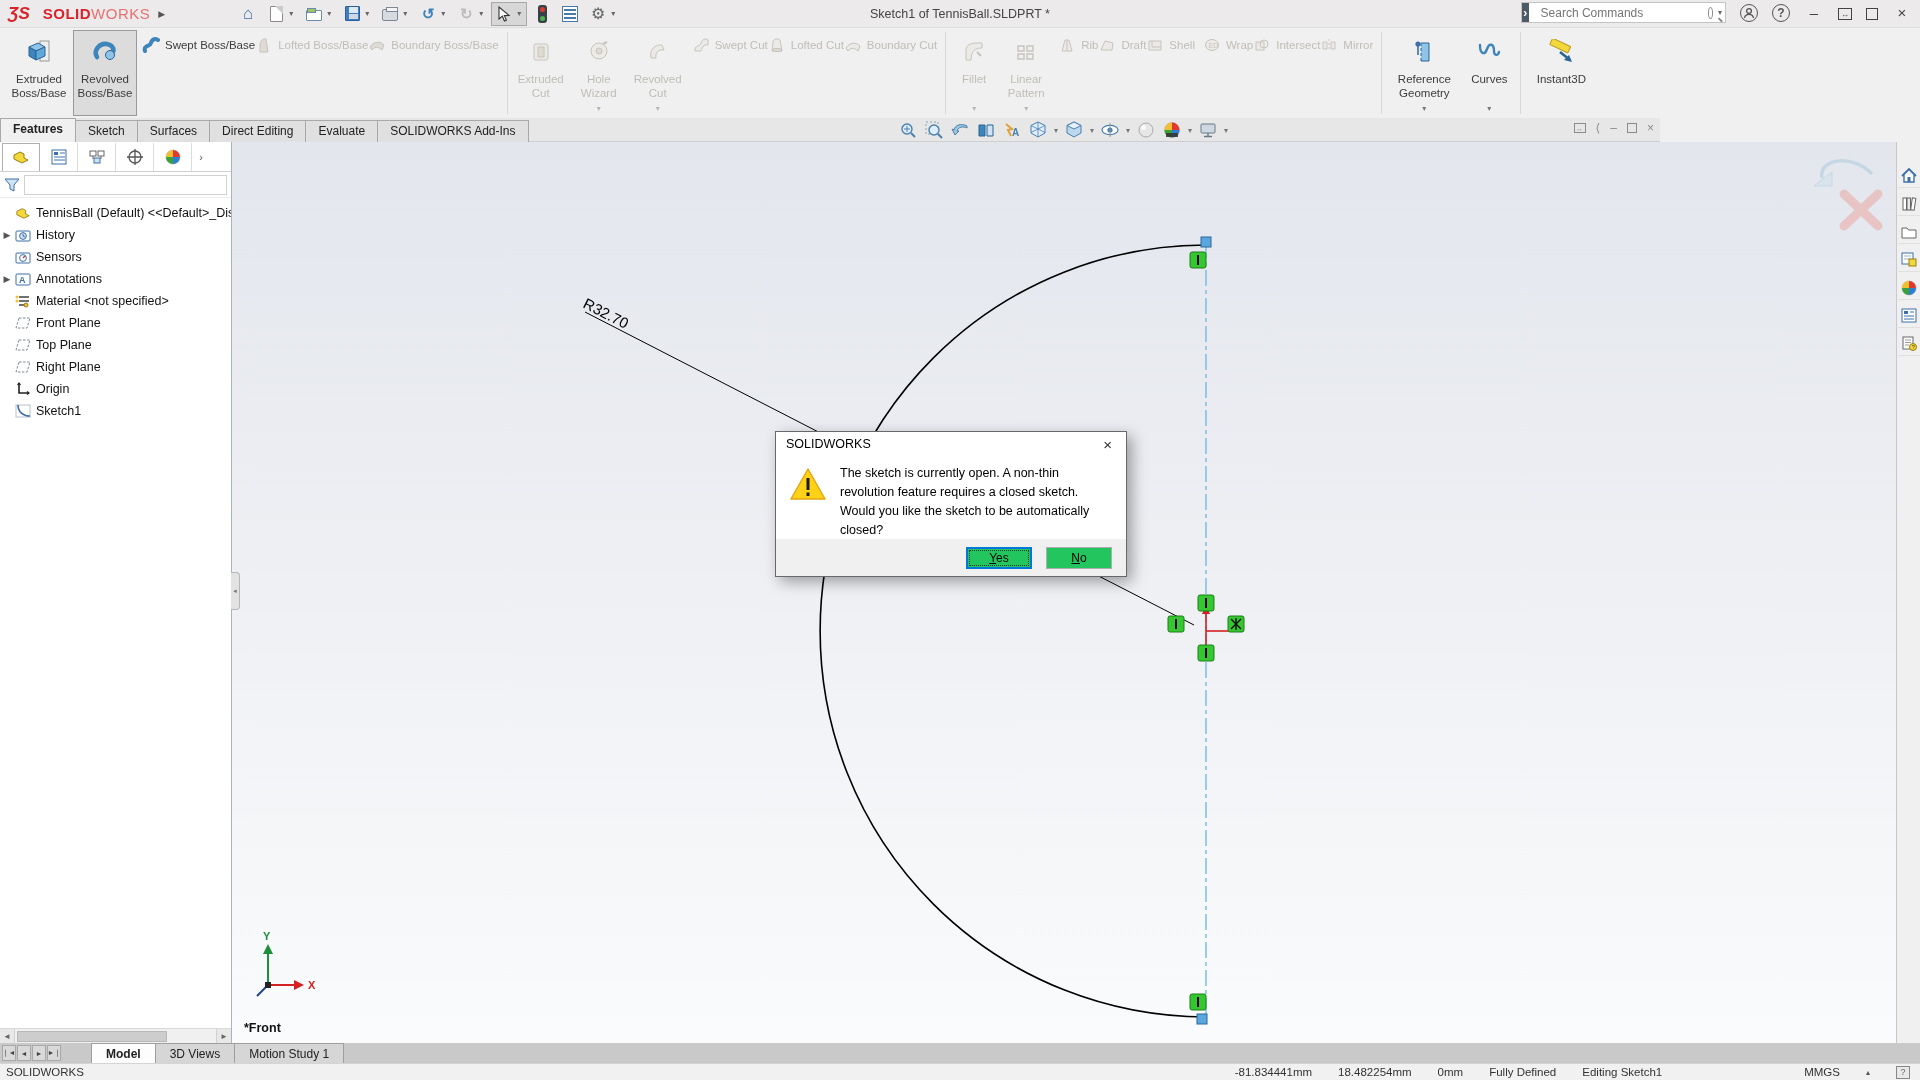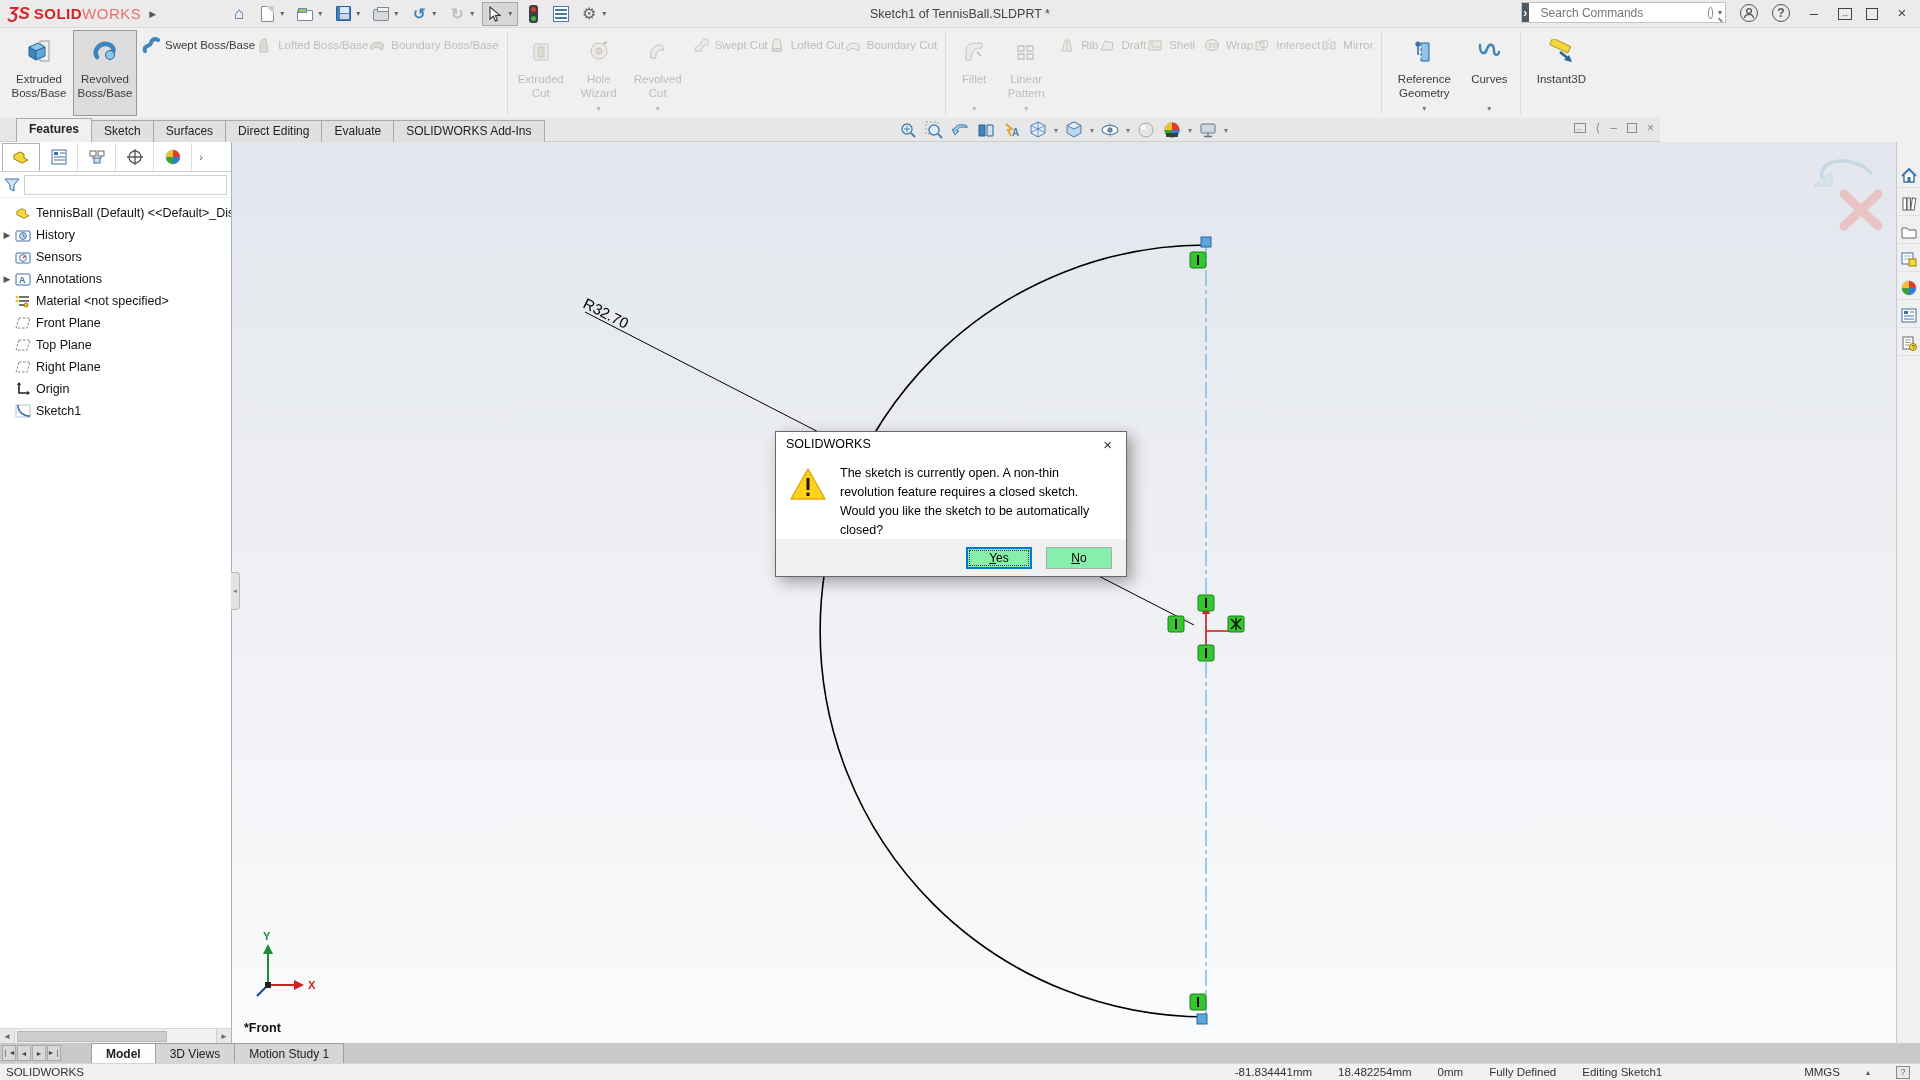--- a/index.html
+++ b/index.html
@@ -4,21 +4,21 @@
 <style>
   * { margin:0; padding:0; box-sizing:border-box; }
   html,body { width:1920px; height:1080px; overflow:hidden; }
   body { font-family:"Liberation Sans", sans-serif; font-size:12px; color:#333; }
   .app { position:relative; width:1920px; height:1080px; background:#f0f0f0; }
 
   
   .titlebar { position:absolute; left:0; top:0; width:1920px; height:28px; background:#eceaea;
               display:flex; align-items:center; border-bottom:1px solid #dcdcdc; }
   .sw-logo { display:flex; align-items:center; margin-left:8px; white-space:nowrap; }
-  .sw-logo .ds { color:#d8232a; font-weight:bold; font-style:italic; font-size:17px; margin-right:4px; }
+  .sw-logo .ds { color:#d8232a; font-weight:bold; font-style:italic; font-size:17px; margin-right:13px; }
   .sw-logo .solid { color:#d8232a; font-weight:bold; font-size:15px; letter-spacing:.5px; }
   .sw-logo .works { color:#e8716f; font-size:15px; letter-spacing:.5px; }
   .logo-flyout { color:#555; font-size:9px; margin:0 10px 0 8px; }
   .qat { display:flex; align-items:center; gap:2px; margin-left:60px; }
   .qat-btn { display:flex; align-items:center; height:24px; padding:0 2px; border:1px solid transparent; }
   .qat-btn.pressed { background:#d7d7d7; border:1px solid #a8a8a8; }
   .qat-ico { width:20px; height:20px; display:flex; align-items:center; justify-content:center; font-size:15px; }
   .drop { color:#666; font-size:8px; margin:0 3px; }
   .ico-doc { width:13px; height:16px; background:#fdfdfd; border:1px solid #8a8a8a; border-radius:1px; position:relative; }
   .ico-doc:after { content:""; position:absolute; right:-1px; top:-1px; border:4px solid #ccc; border-left-color:transparent; border-bottom-color:transparent; }
@@ -58,21 +58,21 @@
   .rb-icon { width:30px; height:30px; display:flex; align-items:center; justify-content:center; }
   .rb-stack { display:flex; flex-direction:row; justify-content:space-between; padding:7px 4px 9px 4px; }
   .rb-srow { display:flex; align-items:center; gap:5px; height:20px; white-space:nowrap; }
   .rb-srow .slbl { font-size:11.5px; color:#3c3c3c; }
   .rb-srow.disabled .slbl { color:#c0bdb6; }
   .rb-sep { width:1px; background:#d8d8d8; margin:4px 4px; }
   .rb-drop { position:absolute; font-size:8px; color:#b9b6b0; }
   .sicon { width:18px; height:18px; display:flex; align-items:center; justify-content:center; }
 
   
-  .tabband { position:absolute; left:0; top:118px; width:1660px; height:24px; background:#e7e7e7; border-bottom:1px solid #cfcfcf;padding-left:16px; }
+  .tabband { position:absolute; left:0; top:118px; width:1660px; height:24px; background:#e7e7e7; border-bottom:1px solid #cfcfcf; }
   .ctabs { display:flex; height:24px; align-items:flex-end; }
   .ctab { padding:3px 12px; font-size:12px; color:#222; border:1px solid #a9a9a9; border-bottom:none; background:#e0e0e0; margin-right:-1px; height:22px; }
   .ctab.active { background:#f0f0f0; font-weight:bold; height:24px; }
   .headsup { position:absolute; left:898px; top:1px; display:flex; align-items:center; gap:6px; height:22px; }
   .hu-ico { width:20px; height:18px; display:flex; align-items:center; justify-content:center; }
   .hu-drop { font-size:8px; color:#777; }
   .docwin { position:absolute; right:6px; top:3px; display:flex; gap:10px; align-items:center; color:#8b8b8b; }
   .dw { font-size:12px; }
   .dw-restore { width:10px; height:10px; border:1.4px solid #8b8b8b; }
   .dw-frame { width:12px; height:10px; border:1.4px solid #8b8b8b; display:flex; align-items:center; justify-content:center; font-size:7px; }
@@ -106,21 +106,21 @@
   .dialog { position:absolute; left:543px; top:289px; width:352px; height:146px; background:#fff; border:1px solid #686868;
             box-shadow:5px 5px 14px rgba(0,0,0,.35); display:flex; flex-direction:column; }
   .dlg-title { height:28px; display:flex; align-items:center; padding:0 10px; background:#fff; }
   .dlg-title .t { flex:1; font-size:12.5px; color:#000; }
   .dlg-close { color:#333; font-size:15px; padding:0 4px; }
   .dlg-body { flex:1; display:flex; padding:8px 14px 0 14px; gap:14px; }
   .warn-tri { width:36px; height:32px; position:relative; flex:none; margin-top:4px; }
   .warn-tri svg { display:block; }
   .dlg-msg { font-size:12.5px; line-height:1.5; color:#000; width:272px; }
   .dlg-footer { height:42px; background:#f0f0f0; display:flex; align-items:center; justify-content:flex-end; gap:14px; padding-right:14px; }
-  .btn { min-width:66px; height:22px; background:#86efac; border:1px solid #adadad; font-size:12px; text-align:center; line-height:20px; color:#000; }
+  .btn { min-width:66px; height:22px; background:#22c55e; border:1px solid #adadad; font-size:12px; text-align:center; line-height:20px; color:#000; }
   .btn.default { border:2px solid #0078d7; outline:1px dotted #333; outline-offset:-4px; line-height:18px; }
 
   
   .taskpane { width:24px; background:#f0f0f0; border-left:1px solid #c9c9c9; display:flex; flex-direction:column; align-items:center; padding-top:22px; gap:4px; }
   .tp-ico { width:22px; height:24px; display:flex; align-items:center; justify-content:center; border-bottom:1px solid #e0e0e0; }
 
   
   .bottomtabs { position:absolute; left:0; top:1043px; width:1920px; height:20px; background:#c9c9c9; display:flex; align-items:stretch; }
   .bt-nav { display:flex; align-items:center; gap:1px; padding:0 2px; }
   .bt-nav span { width:14px; height:16px; background:#d9d9d9; border:1px solid #a8a8a8; font-size:7px; color:#444; display:flex; align-items:center; justify-content:center; }

